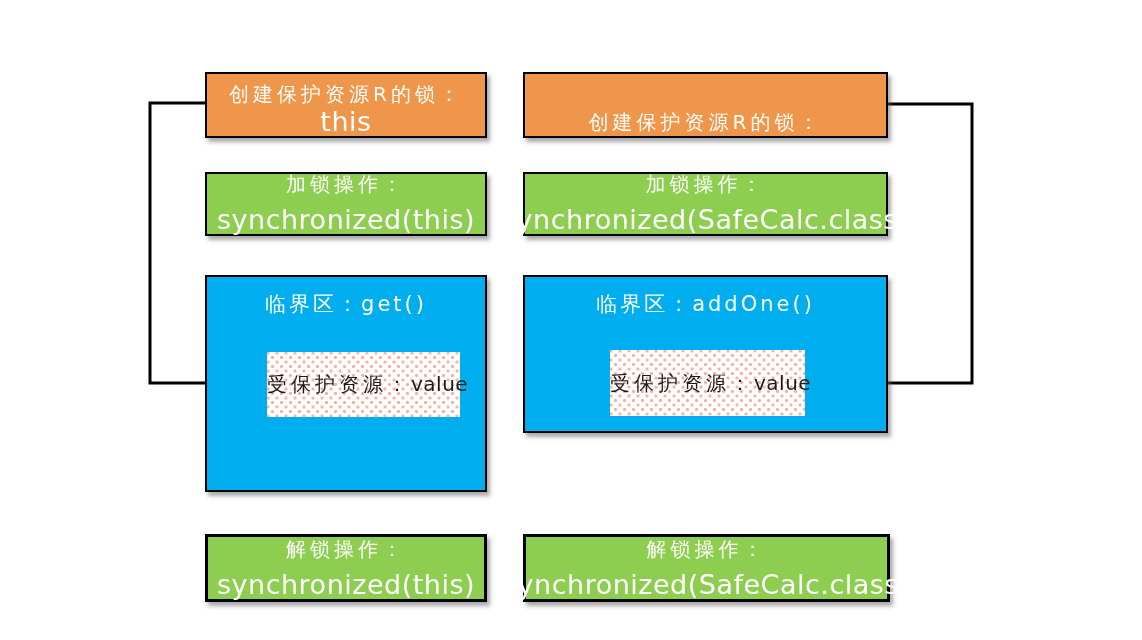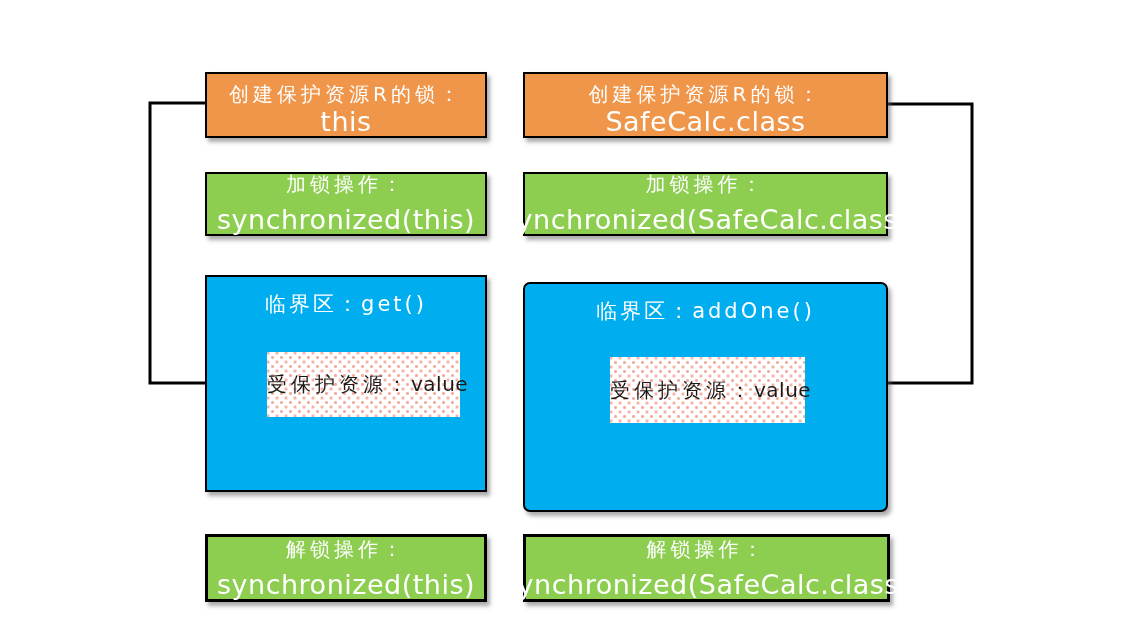--- a/index.html
+++ b/index.html
@@ -116,29 +116,28 @@
     </div>
   </div>
 
   <div class="box green thick" style="left:205px; top:505px; width:282px; height:68px;">
     <div class="cjk-line">解锁操作：</div>
     <div class="code-line">synchronized(this)</div>
   </div>
 
   <div class="box orange" style="left:523px; top:72px; width:365px; height:66px;">
     <div class="cjk-line">创建保护资源R的锁：</div>
-    <div class="code-line">SafeCalc.class</div>
   </div>
 
   <div class="box green" style="left:523px; top:172px; width:365px; height:64px;">
     <div class="cjk-line">加锁操作：</div>
     <div class="code-line">synchronized(SafeCalc.class)</div>
   </div>
 
-  <div class="box blue" style="left:523px; top:282px; width:365px; height:230px;border-radius:7px;">
+  <div class="box blue" style="left:523px; top:275px; width:365px; height:158px;">
     <div class="blue-title">临界区：addOne()</div>
     <div class="resource-box" style="left:85px; top:73px; width:195px; height:66px;">
       <div class="cjk-line">受保护资源：</div>
       <div class="code-line">value</div>
     </div>
   </div>
 
   <div class="box green thick" style="left:523px; top:505px; width:367px; height:68px;">
     <div class="cjk-line">解锁操作：</div>
     <div class="code-line">synchronized(SafeCalc.class)</div>

